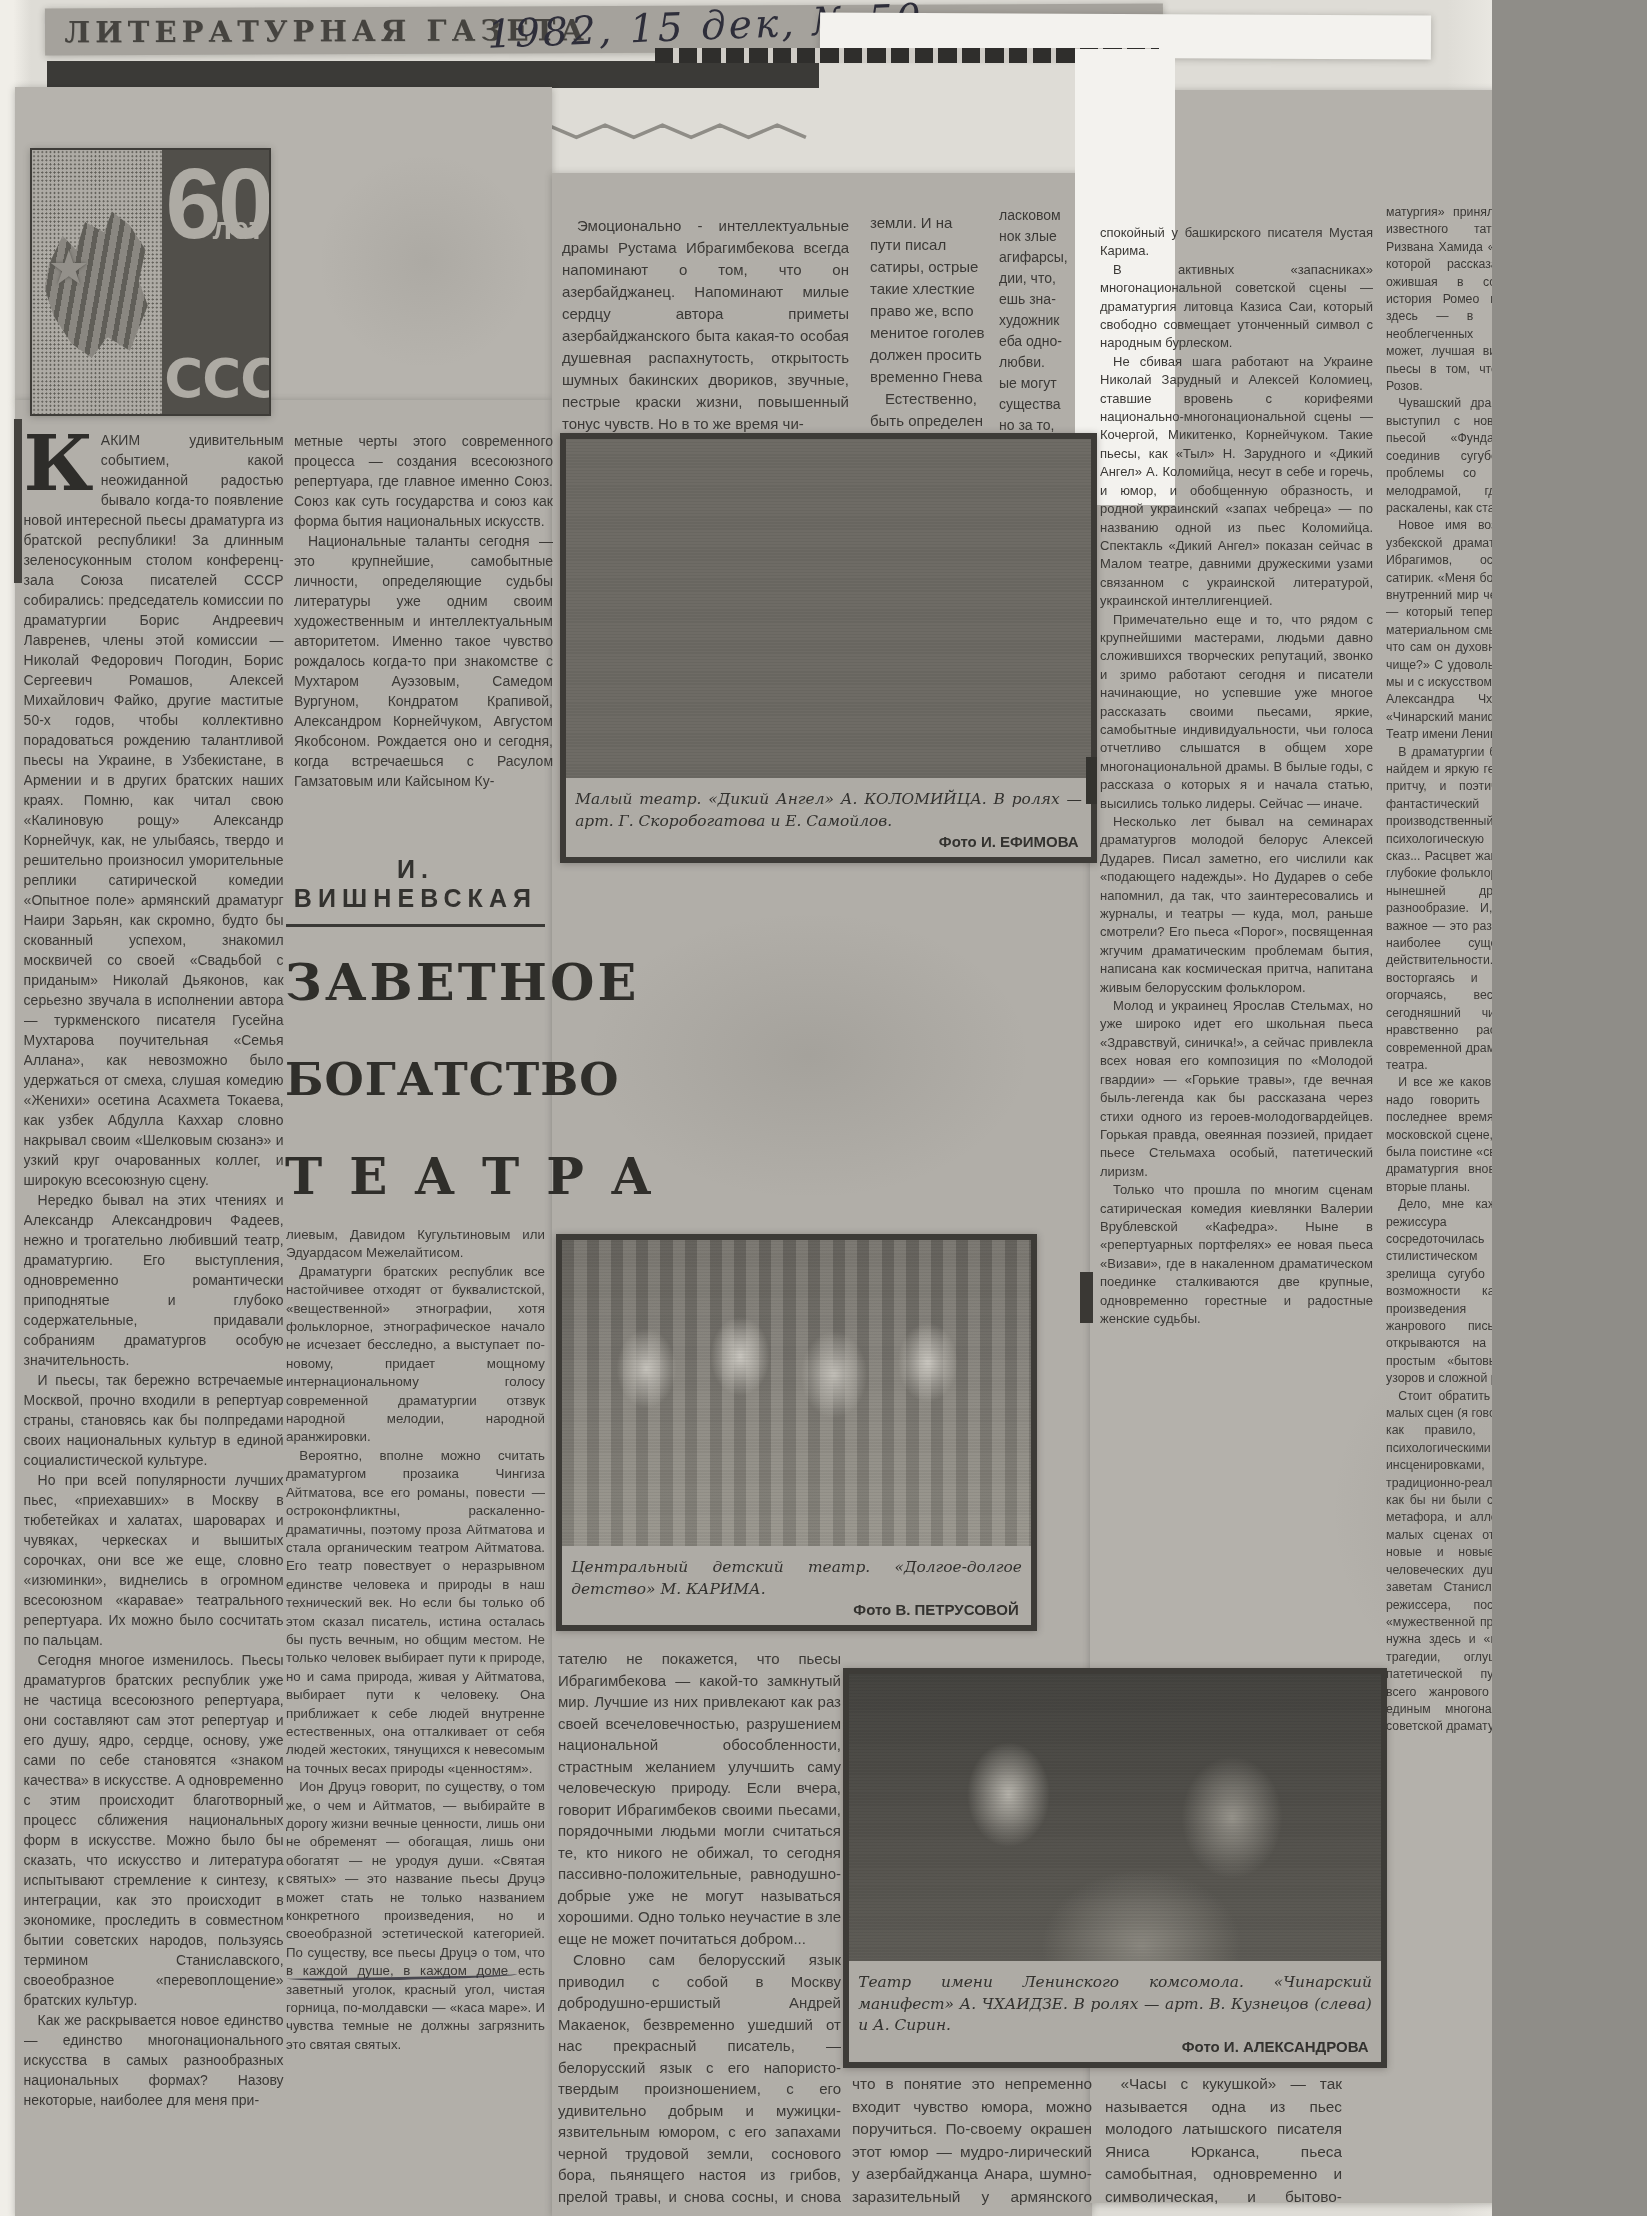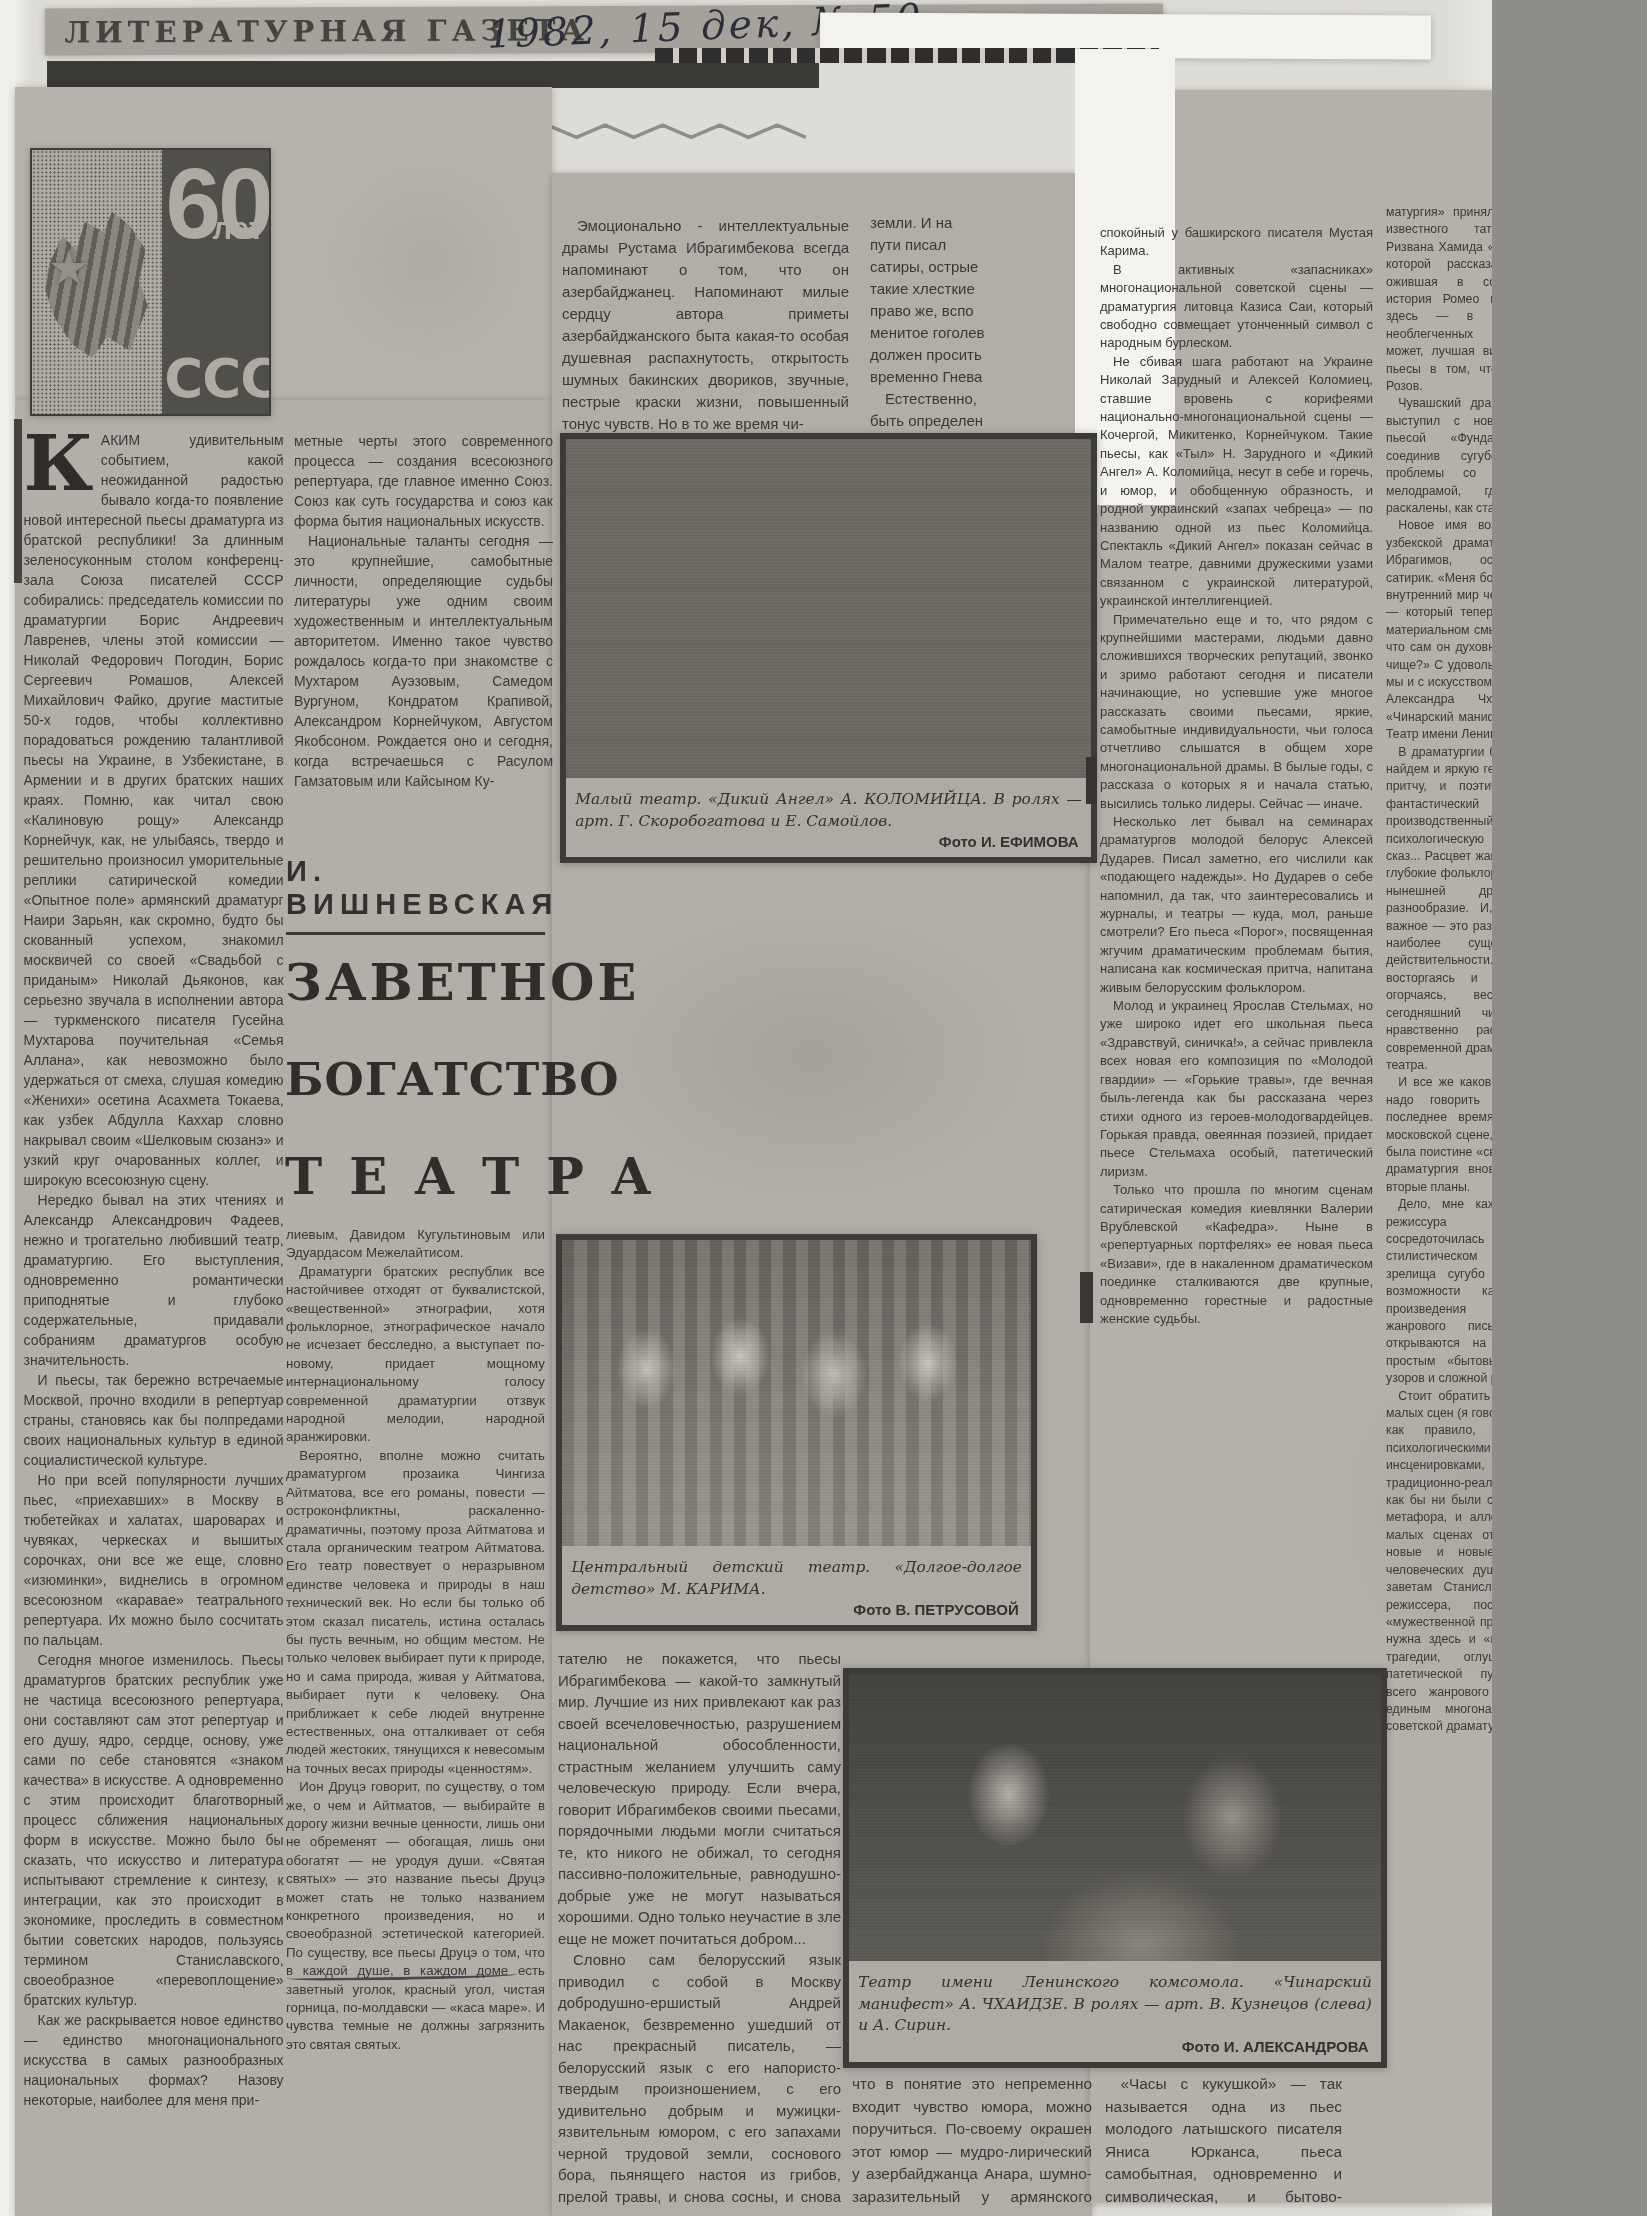--- a/index.html
+++ b/index.html
@@ -38,23 +38,23 @@
   .map-star{position:absolute;left:12%;top:34%;font-size:47px;color:#93908a;
             text-shadow:0 0 3.1px #55534e;}
   .em-right{position:absolute;left:55%;top:0;width:45%;height:100%;background:#514f4a;
             color:#aeaba4;}
   .em-60{position:absolute;left:3.1px;top:-4.1px;font-size:100px;font-weight:bold;
          font-family:Liberation Sans, sans-serif;letter-spacing:-3.1px;}
   .em-let{position:absolute;right:5.1px;top:61px;font-size:31px;font-weight:bold;}
   .em-cccp{position:absolute;left:2px;bottom:5.1px;font-size:53px;font-weight:bold;
            letter-spacing:-1px;font-family:"DejaVu Sans",sans-serif;}
   
-  .author{position:absolute;left:286px;top:855px;width:259px;font-size:29px;font-weight:bold;
+  .author{position:absolute;left:286px;top:855px;width:259px;font-size:25px;font-weight:bold;
           letter-spacing:6.1px;color:#33322f;border-bottom:3.6px solid #3a3936;
-          padding-bottom:11.3px;}
+          padding-bottom:11.3px;text-align:center;}
   .title{position:absolute;left:285px;top:934px;width:307px;font-family:"DejaVu Serif",serif;
          font-weight:bold;color:#2f2e2a;}
   .title .l1{font-size:51px;letter-spacing:3.1px;line-height:97px;}
   .title .l2{font-size:45px;letter-spacing:1px;line-height:97px;}
   .title .l3{font-size:50px;letter-spacing:27px;line-height:97px;}
   
   .photo-frame{position:absolute;border:6.7px solid #3d3b37;background:#aeaba5;
                box-shadow:0 1px 7.2px rgba(40,38,34,.3);}
   .photo-img{width:100%;position:relative;overflow:hidden;}
   .grain{position:absolute;left:0;top:0;width:100%;height:100%;
@@ -152,20 +152,31 @@
 пути писал
 сатиры, острые
 такие хлесткие
 право же, вспо
 менитое гоголев
 должен просить
 временно Гнева
  Естественно,
 быть определен
 народного характера</div>
+  <div class="frag" style="left:999px;top:205px;width:90px;height:241px;font-size:14px;line-height:21px;text-align:left;">ласковом
+нок злые
+агифарсы,
+дии, что,
+ешь зна-
+художник
+еба одно-
+любви.
+ые могут
+существа
+но за то,</div>
 
   <div class="photo-frame" style="left:560px;top:433px;width:525px;">
     <div class="photo-img img1">
       <div class="grain"></div>
     </div>
     <div class="photo-caption">Малый театр. «Дикий Ангел» А. КОЛОМИЙЦА. В ролях — арт. Г. Скоробогатова и Е. Самойлов.</div>
     <div class="photo-credit">Фото И. ЕФИМОВА</div>
   </div>
 
   <div class="photo-frame" style="left:556px;top:1234px;width:469px;">

